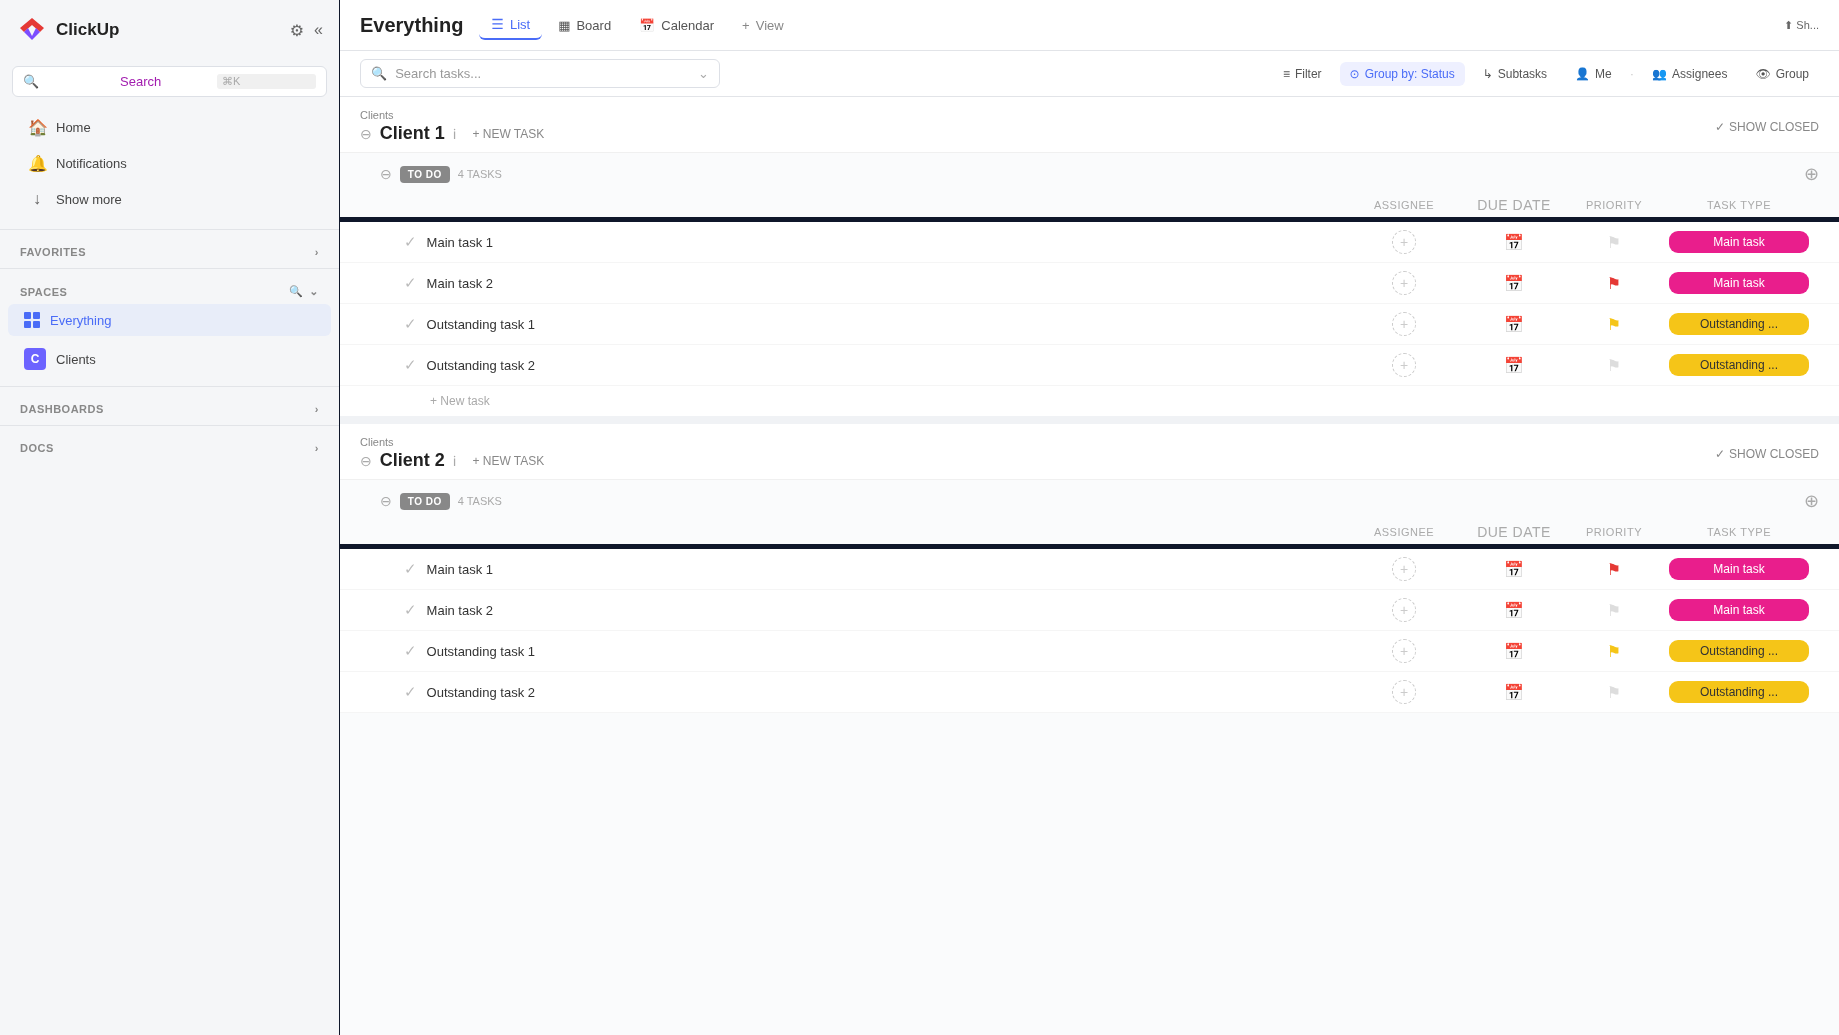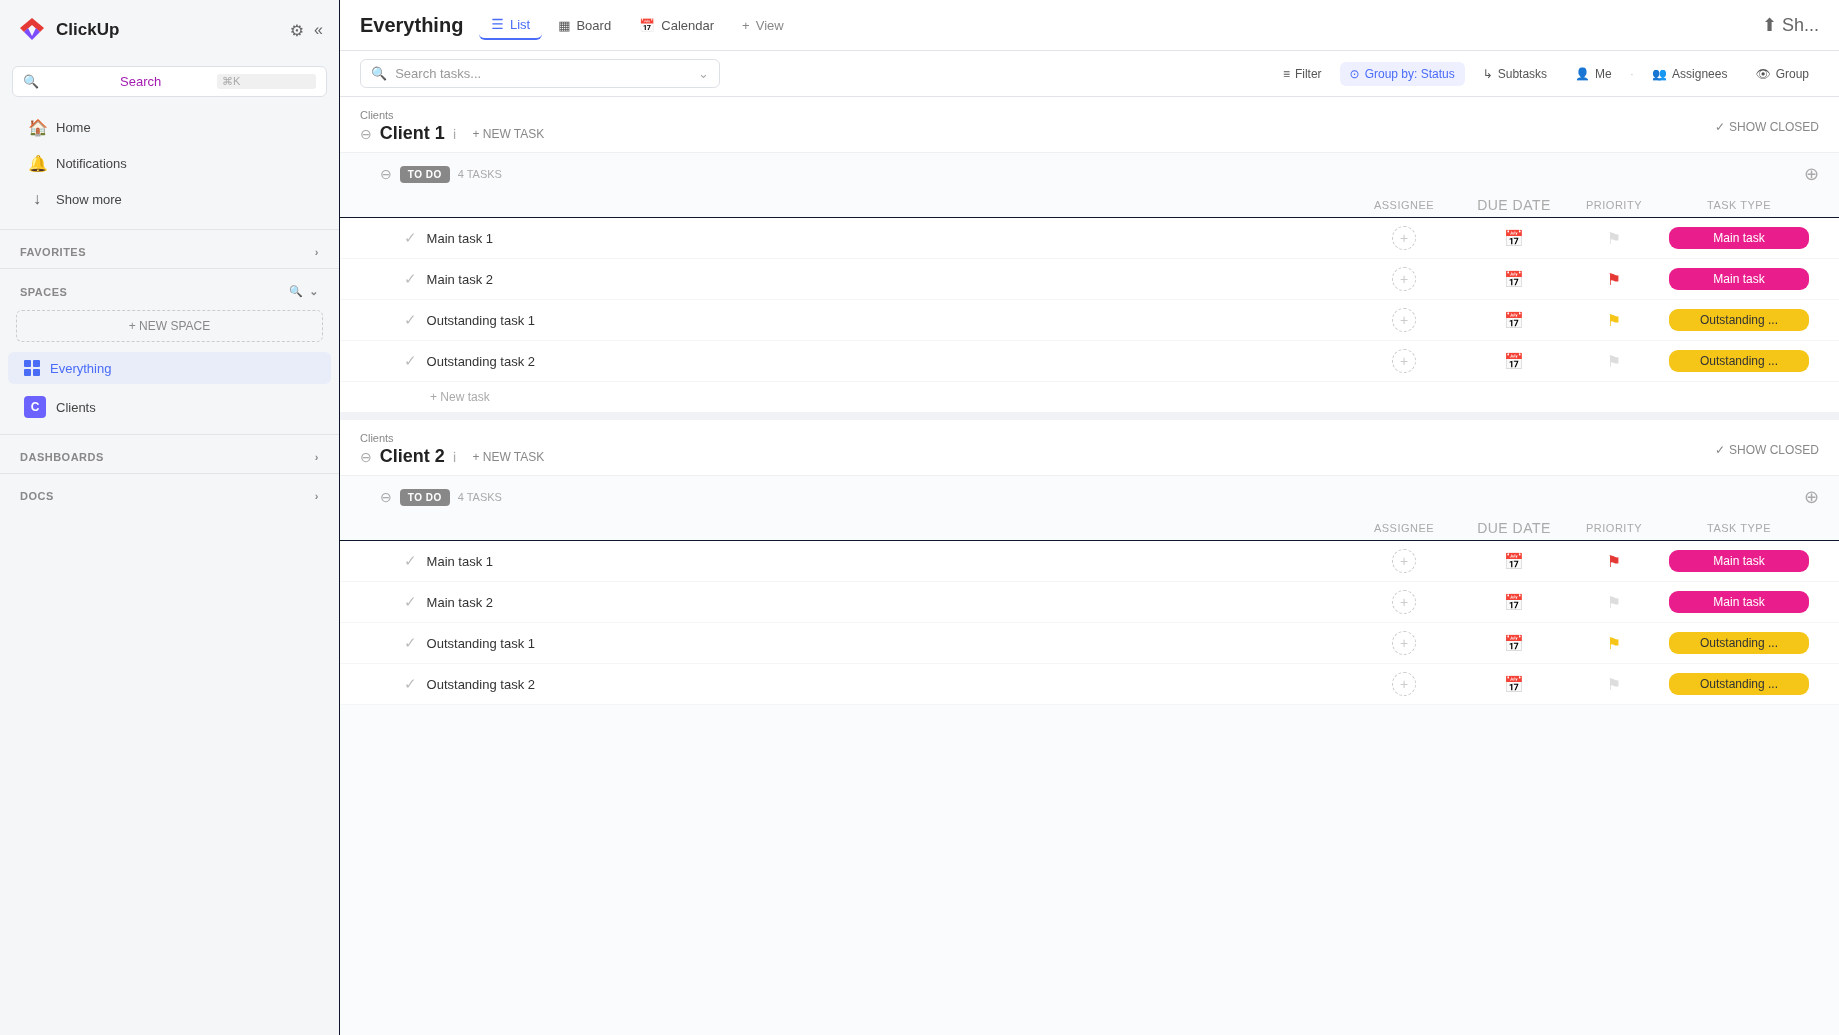--- a/index.html
+++ b/index.html
@@ -25,21 +25,21 @@
     .grid-icon { display: grid; grid-template-columns: 1fr 1fr; gap: 2px; width: 16px; height: 16px; }
     .grid-icon span { background: #4a6cf7; border-radius: 1px; }
 
     
     #main { flex: 1; display: flex; flex-direction: column; overflow: hidden; }
     .top-bar { display: flex; align-items: center; padding: 10px 20px; border-bottom: 1px solid #e2e4e8; gap: 16px; background: #fff; }
     .top-bar-title { font-size: 20px; font-weight: 600; color: #222; }
     .top-bar-tabs { display: flex; align-items: center; gap: 4px; flex: 1; }
     .tab { display: flex; align-items: center; gap: 6px; padding: 6px 12px; border-radius: 6px; cursor: pointer; font-size: 13px; color: #555; }
     .tab-add { color: #888; }
-    .top-bar-right { display: flex; align-items: center; gap: 12px; color: #666; font-size: 18px; }
+    .top-bar-right { display: flex; align-items: center; gap: 12px; color: #666; font-size: 11px; }
 
     
     .toolbar { display: flex; align-items: center; padding: 8px 20px; border-bottom: 1px solid #e2e4e8; gap: 8px; background: #fff; }
     .search-box { display: flex; align-items: center; gap: 8px; border: 1px solid #dde0e6; border-radius: 6px; padding: 6px 10px; flex: 0 0 360px; color: #999; font-size: 13px; cursor: pointer; }
     .search-box .chevron { margin-left: auto; color: #aaa; }
     .toolbar-spacer { flex: 1; }
     .toolbar-btn { display: flex; align-items: center; gap: 5px; padding: 5px 10px; border-radius: 6px; cursor: pointer; color: #555; font-size: 12px; }
     .group-btn { background: #eef0ff; color: #4a6cf7; border-radius: 6px; padding: 5px 10px; font-size: 12px; font-weight: 500; cursor: pointer; display: flex; align-items: center; gap: 5px; }
 
     
@@ -57,21 +57,21 @@
 
     
     .status-group { margin: 0 0 0 0; }
     .status-header { display: flex; align-items: center; gap: 8px; padding: 10px 20px 8px 40px; background: #fafbfc; }
     .status-badge { background: #888; color: #fff; font-size: 10px; font-weight: 700; padding: 3px 8px; border-radius: 4px; letter-spacing: 0.5px; }
     .task-count { font-size: 11px; color: #aaa; }
     .collapse-btn { color: #aaa; cursor: pointer; font-size: 14px; }
     .add-col-btn { margin-left: auto; color: #aaa; cursor: pointer; font-size: 18px; }
 
     
-    .col-headers { display: flex; align-items: center; padding: 4px 20px 4px 64px; border-bottom: 1px solid #0f172a; background: #fafbfc; }
+    .col-headers { display: flex; align-items: center; padding: 4px 20px 4px 64px; border-bottom: 5px solid #0f172a; background: #fafbfc; }
     .col-task-name { flex: 1; font-size: 11px; color: #aaa; font-weight: 500; letter-spacing: 0.5px; }
     .col-assignee { width: 110px; font-size: 11px; color: #aaa; font-weight: 500; letter-spacing: 0.5px; text-align: center; }
     .col-due-date { width: 110px; font-size: 14px; color: #aaa; font-weight: 500; letter-spacing: 0.5px; text-align: center; }
     .col-priority { width: 90px; font-size: 11px; color: #aaa; font-weight: 500; letter-spacing: 0.5px; text-align: center; }
     .col-task-type { width: 160px; font-size: 11px; color: #aaa; font-weight: 500; letter-spacing: 0.5px; text-align: center; }
 
     
     .task-row { display: flex; align-items: center; padding: 8px 20px 8px 64px; border-bottom: 1px solid #f5f5f5; background: #fff; cursor: pointer; }
     .task-check { color: #bbb; margin-right: 10px; font-size: 15px; }
     .task-name { flex: 1; font-size: 13px; color: #333; }
@@ -141,23 +141,20 @@
   <div class="divider"></div>
 
   <div class="sidebar-section">
     <span>SPACES</span>
     <div class="sidebar-section-icons">
       <span>🔍</span>
       <span>⌄</span>
     </div>
   </div>
 
-  <div class="new-space-btn">
-    <span>+ NEW SPACE</span>
-  </div>
 
   <div class="sidebar-item-everything">
     <div class="grid-icon">
       <span></span>
         <span></span>
         <span></span>
         <span></span>
     </div>
     <span>Everything</span>
   </div>

